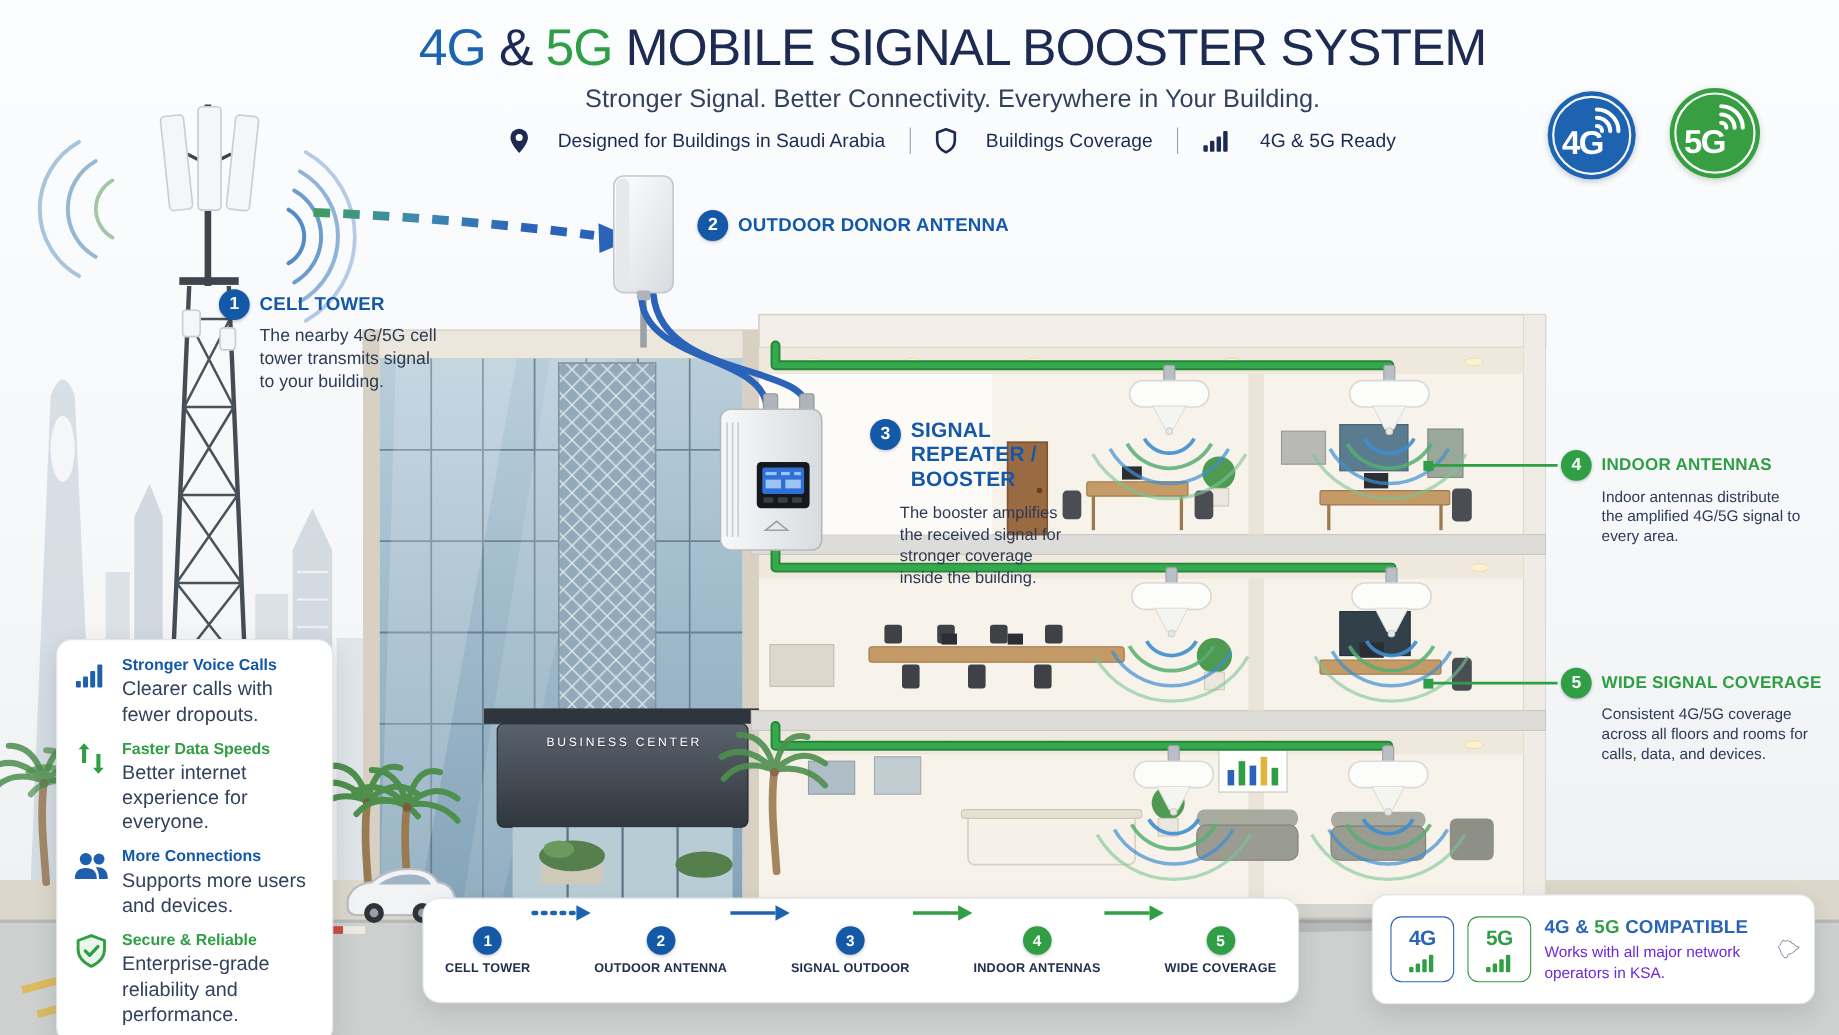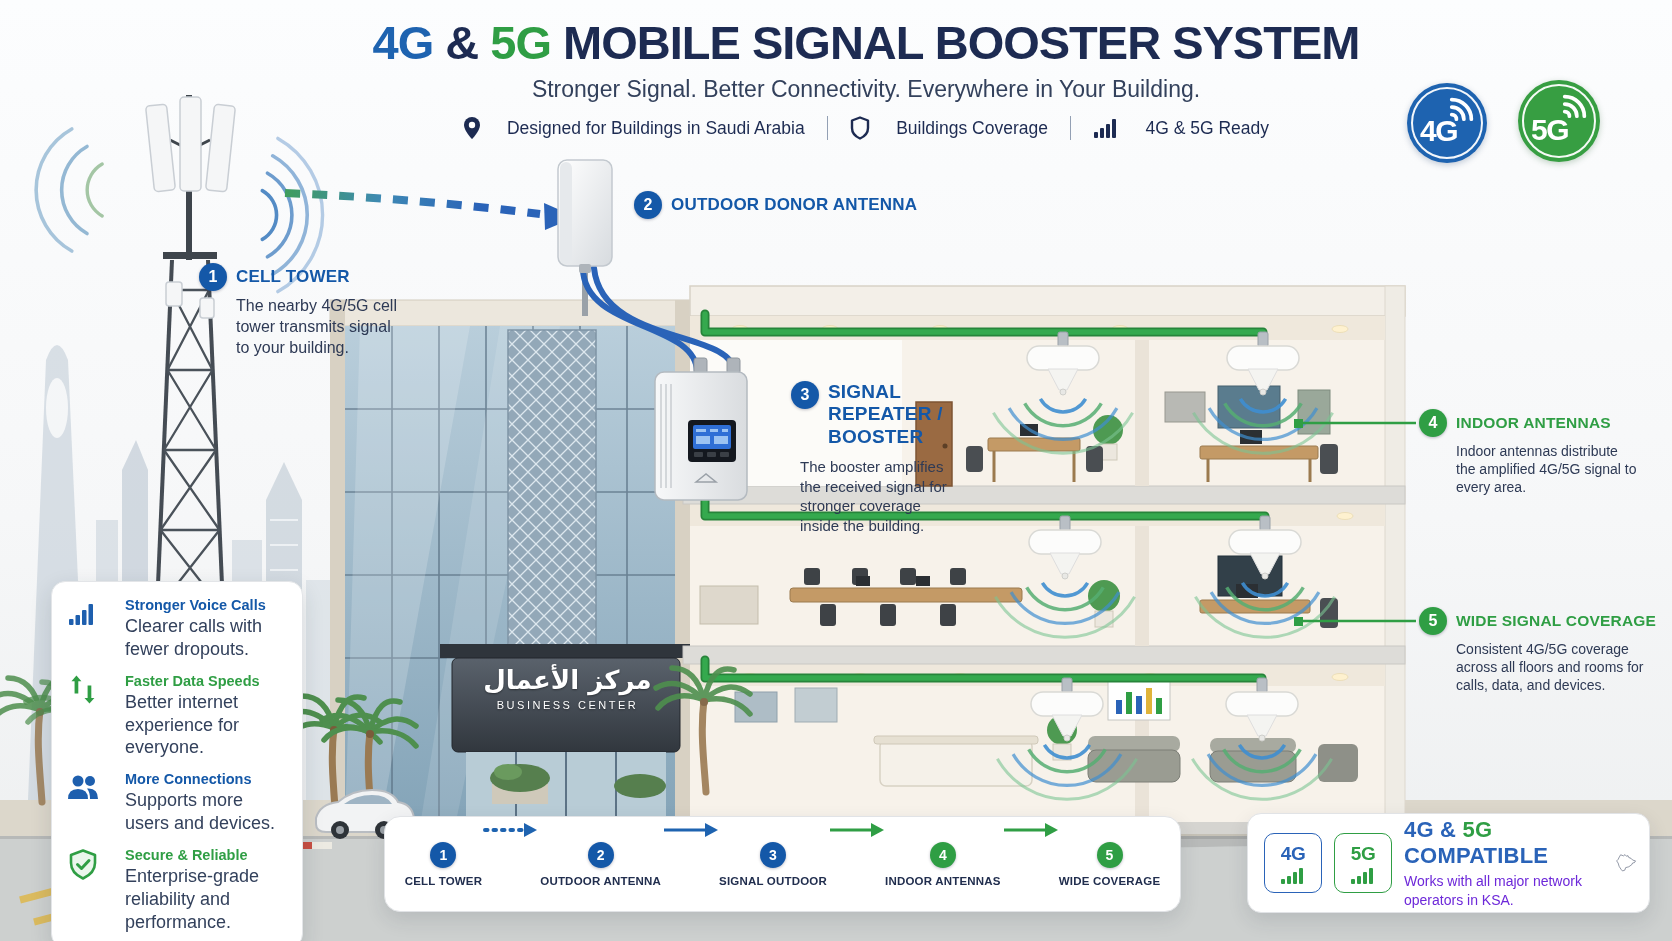--- a/index.html
+++ b/index.html
@@ -2,21 +2,21 @@
 <html><head>
 <meta charset="utf-8">
 <style>
   html,body{margin:0;padding:0;background:#e9ebec;font-family:"Liberation Sans",sans-serif;}
   #stage{position:relative;width:1672px;height:941px;overflow:hidden;
          background:linear-gradient(180deg,#fcfdfe 0%,#f6f7f8 55%,#eceeef 100%);}
   #scene{position:absolute;left:0;top:0;}
   .abs{position:absolute;}
   
   .header{left:60px;right:0;top:18px;text-align:center;}
-  .title{font-size:47px;font-weight:bold;letter-spacing:-1px;color:#1d2b52;line-height:1.05;text-align:center;}
+  .title{font-size:47px;font-weight:normal;letter-spacing:-1px;color:#1d2b52;line-height:1.05;text-align:center;}
   .title .c-blue{color:#1e63b0;}
   .title .c-green{color:#2f9e44;}
   .subtitle{margin-top:9px;font-size:23px;color:#33415c;}
   .features{margin-top:13px;display:flex;justify-content:center;align-items:center;gap:22px;}
   .feature{display:flex;align-items:center;gap:26px;font-size:17.5px;color:#1d2b52;justify-content:flex-end;}
   .feat-divider{width:1.5px;height:24px;background:#93a0b4;}
   
   .badge{border-radius:50%;color:#fff;}
   .badge::after{content:"";position:absolute;inset:4px;border:2.5px solid rgba(255,255,255,.95);border-radius:50%;}
   .badge .btxt{position:absolute;left:13px;bottom:15px;font-size:30px;font-weight:bold;letter-spacing:-1.5px;}
@@ -31,30 +31,30 @@
   .co-title{font-weight:bold;color:#1458a8;font-size:17px;letter-spacing:.2px;white-space:nowrap;}
   .co-title.green{color:#2f9e44;}
   .co-desc{color:#2e3a55;font-size:16px;line-height:1.3;margin-left:37px;margin-top:5px;}
   #callout1{left:199px;top:263px;width:210px;}
   #callout1 .co-desc{width:172px;}
   #callout2{left:634px;top:191px;width:300px;}
   #callout2 .co-desc{width:250px;}
   #callout3{left:791px;top:381px;width:170px;}
   #callout3 .co-head{align-items:flex-start;}
   #callout3 .co-title{font-size:19px;line-height:1.18;white-space:normal;width:122px;}
-  #callout3 .co-desc{margin-left:9px;margin-top:9px;width:150px;font-size:15px;}
+  #callout3 .co-desc{margin-left:27px;margin-top:9px;width:150px;font-size:15px;}
   #callout4{left:1419px;top:409px;width:210px;}
   #callout4 .co-title,#callout5 .co-title{font-size:15.5px;}
   #callout4 .co-desc{width:185px;font-size:14px;}
   #callout5{left:1419px;top:607px;width:215px;}
   #callout5 .co-desc{width:198px;font-size:14px;}
   
   #benefits{left:51px;top:581px;width:224px;background:#ffffff;border:1px solid #e3e5e8;border-radius:14px;
             box-shadow:0 8px 22px rgba(30,40,60,.14);padding:15px 13px 13px 13px;display:flex;flex-direction:column;gap:12px;}
-  .benefit{display:flex;gap:24px;}
+  .benefit{display:flex;gap:10px;}
   .bicon{flex:0 0 36px;display:flex;justify-content:center;padding-top:2px;}
   .btitle{font-size:14.5px;font-weight:bold;}
   .btitle.blue{color:#1458a8;} .btitle.green{color:#2f9e44;}
   .bdesc{font-size:18px;color:#33415c;line-height:1.27;margin-top:2px;}
   
   #sign-text{left:455px;top:665px;width:225px;text-align:center;color:#fff;}
   #sign-ar{font-family:"DejaVu Sans",sans-serif;font-size:26px;font-weight:bold;direction:rtl;text-shadow:0 1px 2px rgba(0,0,0,.4);}
   #sign-en{font-size:11px;font-weight:normal;letter-spacing:2.5px;margin-top:4px;text-shadow:0 1px 2px rgba(0,0,0,.4);}
   
   #timeline{left:384px;top:816px;width:797px;height:96px;background:#fff;border:1px solid #e1e3e6;border-radius:16px;
@@ -64,21 +64,21 @@
   .tlabel{font-size:11.5px;font-weight:bold;color:#212e4e;letter-spacing:.2px;white-space:nowrap;}
   .tarrow{align-self:flex-start;margin-top:0;}
   
   #compat{left:1247px;top:813px;width:403px;height:100px;background:#fff;border:1px solid #e1e3e6;border-radius:14px;
           box-shadow:0 8px 20px rgba(30,40,60,.12);display:flex;align-items:center;gap:12px;padding:0 12px 0 16px;box-sizing:border-box;}
   .sq{width:56px;height:58px;border-radius:10px;display:flex;flex-direction:column;align-items:center;justify-content:center;gap:2px;flex:0 0 56px;}
   .sq.blue{border:1.6px solid #2a63b8;} .sq.green{border:1.6px solid #2f9e44;}
   .sq .sqlabel{font-size:19px;font-weight:bold;letter-spacing:-.5px;}
   .sq.blue .sqlabel{color:#2a63b8;} .sq.green .sqlabel{color:#2f9e44;}
   .compat-text{flex:1;}
-  .compat-title{font-size:22px;font-weight:bold;letter-spacing:.2px;}
+  .compat-title{font-size:17px;font-weight:bold;letter-spacing:.2px;}
   .compat-title .c-blue{color:#2a63b8;} .compat-title .c-green{color:#2f9e44;}
   .compat-desc{font-size:14px;color:#6d28d9;line-height:1.3;margin-top:3px;width:200px;}
 </style>
 </head>
 <body>
 
 <div id="stage">
 
 <svg id="scene" width="1672" height="941" viewBox="0 0 1672 941">
   <defs>
@@ -586,21 +586,20 @@
           </svg>
         </div>
     <div>
           <div class="btitle green">Secure &amp; Reliable</div>
       <div class="bdesc">Enterprise-grade reliability and performance.</div>
         </div>
   </div>
 </div>
 
 <div class="abs" id="sign-text">
-  <div id="sign-ar">مركز الأعمال</div>
   <div id="sign-en">BUSINESS CENTER</div>
 </div>
 
 <div class="abs" id="timeline">
   <div class="tstep">
     <div class="num">1</div>
     <div class="tlabel">CELL TOWER</div>
   </div>
   <svg class="tarrow" width="58" height="46" viewBox="0 0 58 46">
         <line x1="3" y1="13" x2="42" y2="13" stroke="#1e63b0" stroke-width="4" stroke-dasharray="2.5 6" stroke-linecap="round"></line>

